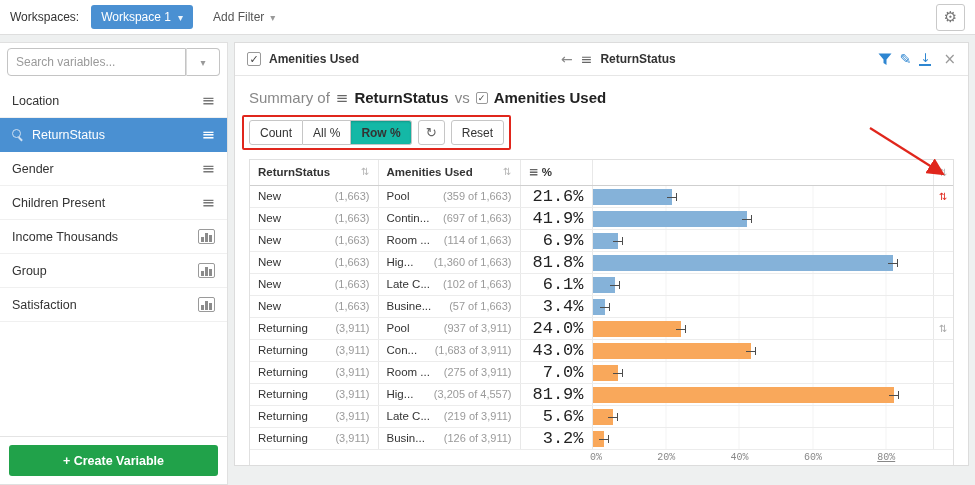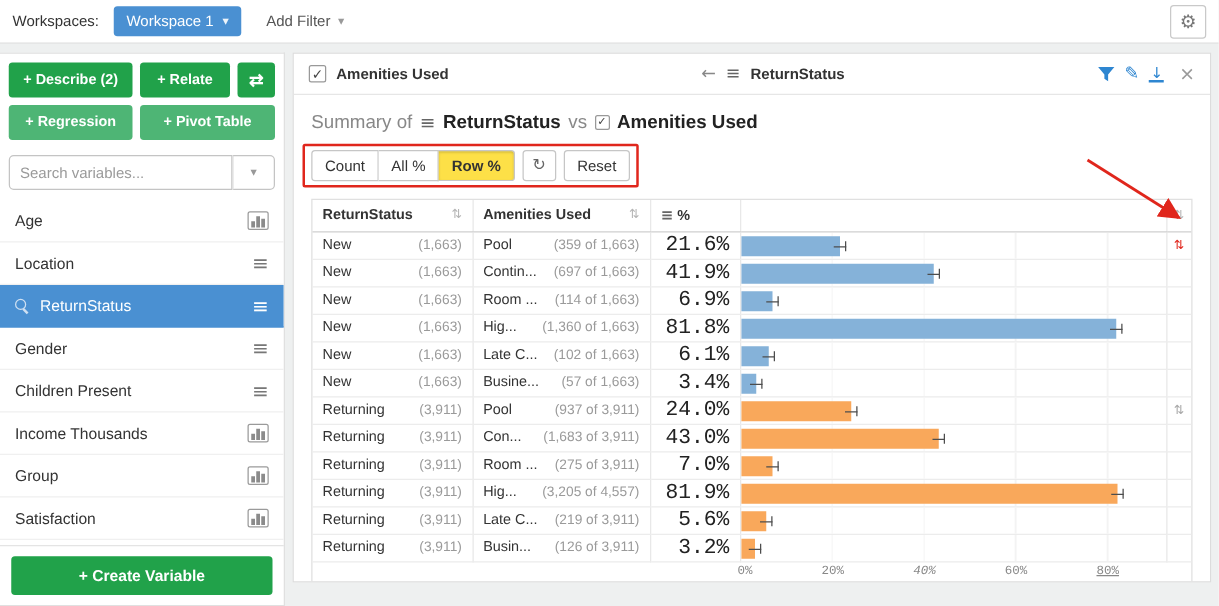--- a/index.html
+++ b/index.html
@@ -70,21 +70,21 @@
   .summary-title{font-size:15px;color:#888;display:flex;align-items:center;gap:6px;line-height:20px}
   .summary-title b{color:#222}
   .summary-title .ham{font-size:15px}
 
   .toolbar{display:inline-flex;gap:6px;align-items:center;position:relative;margin-top:12px}
   .seg-group{display:inline-flex}
   .seg{height:25px;padding:0 10px;border:1px solid #c6c6c6;background:#fff;font-size:12px;color:#333;cursor:pointer;font-family:inherit}
   .seg + .seg{border-left:none}
   .seg:first-child{border-radius:3px 0 0 3px}
   .seg:last-child{border-radius:0 3px 3px 0}
-  .seg.active{background:#fde047;font-weight:bold;box-shadow:inset 0 1px 2px rgba(0,0,0,.18)}
+  .seg.active{background:#14b8a6;font-weight:bold;box-shadow:inset 0 1px 2px rgba(0,0,0,.18)}
   .icon-btn{width:27px;height:25px;border:1px solid #c6c6c6;border-radius:3px;background:#fff;color:#666;font-size:13px;cursor:pointer}
   .reset-btn{height:25px;padding:0 10px;border:1px solid #c6c6c6;border-radius:3px;background:#fff;font-size:12px;color:#333;cursor:pointer;font-family:inherit}
   .red-box{position:absolute;inset:-5px -7px;border:2px solid var(--annotation-red);border-radius:2px;pointer-events:none}
 
   
   .tablewrap{margin-top:14px;border:1px solid #e0e0e0}
   table{border-collapse:collapse;width:100%;table-layout:fixed}
   col.c1{width:128px} col.c2{width:142px} col.c3{width:72px} col.c5{width:20px}
   th{height:25px;font-size:11.5px;font-weight:bold;text-align:left;padding:0 8px;border-bottom:1px solid #cfcfcf;border-right:1px solid #e8e8e8;color:#333;white-space:nowrap;overflow:hidden}
   th:last-child,td:last-child{border-right:none}
@@ -123,37 +123,25 @@
   <button class="addfilter-btn">
     <span>Add Filter</span>
     <span class="chev gi">▾</span>
   </button>
   <button class="settings-btn gi"><span>⚙</span></button>
 </header>
 
 <div class="bodywrap">
 
   <aside class="sidebar">
-    <div class="actions">
-      <button class="btn-green">+ Describe (2)</button>
-      <button class="btn-green">+ Relate</button>
-      <button class="btn-green swap-btn gi"><span>⇄</span></button>
-      <button class="btn-green light">+ Regression</button>
-      <button class="btn-green light pivot">+ Pivot Table</button>
-    </div>
     <div class="search-row">
       <input class="search-input" type="text" placeholder="Search variables..." style="">
       <button class="search-drop gi"><span>▾</span></button>
     </div>
     <ul class="var-list">
-        <li class="var-row">
-
-    <span class="name">Age</span>
-    <span class="var-icon histogram-icon"></span>
-  </li>
         <li class="var-row">
 
     <span class="name">Location</span>
     <span class="var-icon list-icon"></span>
   </li>
         <li class="var-row selected">
     <span class="row-search-icon"></span>
     <span class="name">ReturnStatus</span>
     <span class="var-icon list-icon"></span>
   </li>
@@ -500,21 +488,21 @@
       <span class="bar-fill s-returning" style="width: 3.45946%;"></span>
       <span class="whisker" style="left: 3.45946%;"></span>
     </td>
     <td class="cell-sort"></td>
   </tr>
             </tbody>
         </table>
         <div class="axis">
             <span class="tick" style="left: 0%; transform: translateX(-25%);">0%</span>
             <span class="tick" style="left: 21.6216%;">20%</span>
-            <span class="tick" style="left: 43.2432%; font-style: italic;">40%</span>
+            <span class="tick" style="left: 43.2432%;">40%</span>
             <span class="tick" style="left: 64.8649%;">60%</span>
             <span class="tick" style="left: 86.4865%; text-decoration: underline;">80%</span>
           </div>
       </div>
     </div>
   </main>
 </div>
 
 <svg class="annotation-arrow" width="120" height="70">
   <defs>

